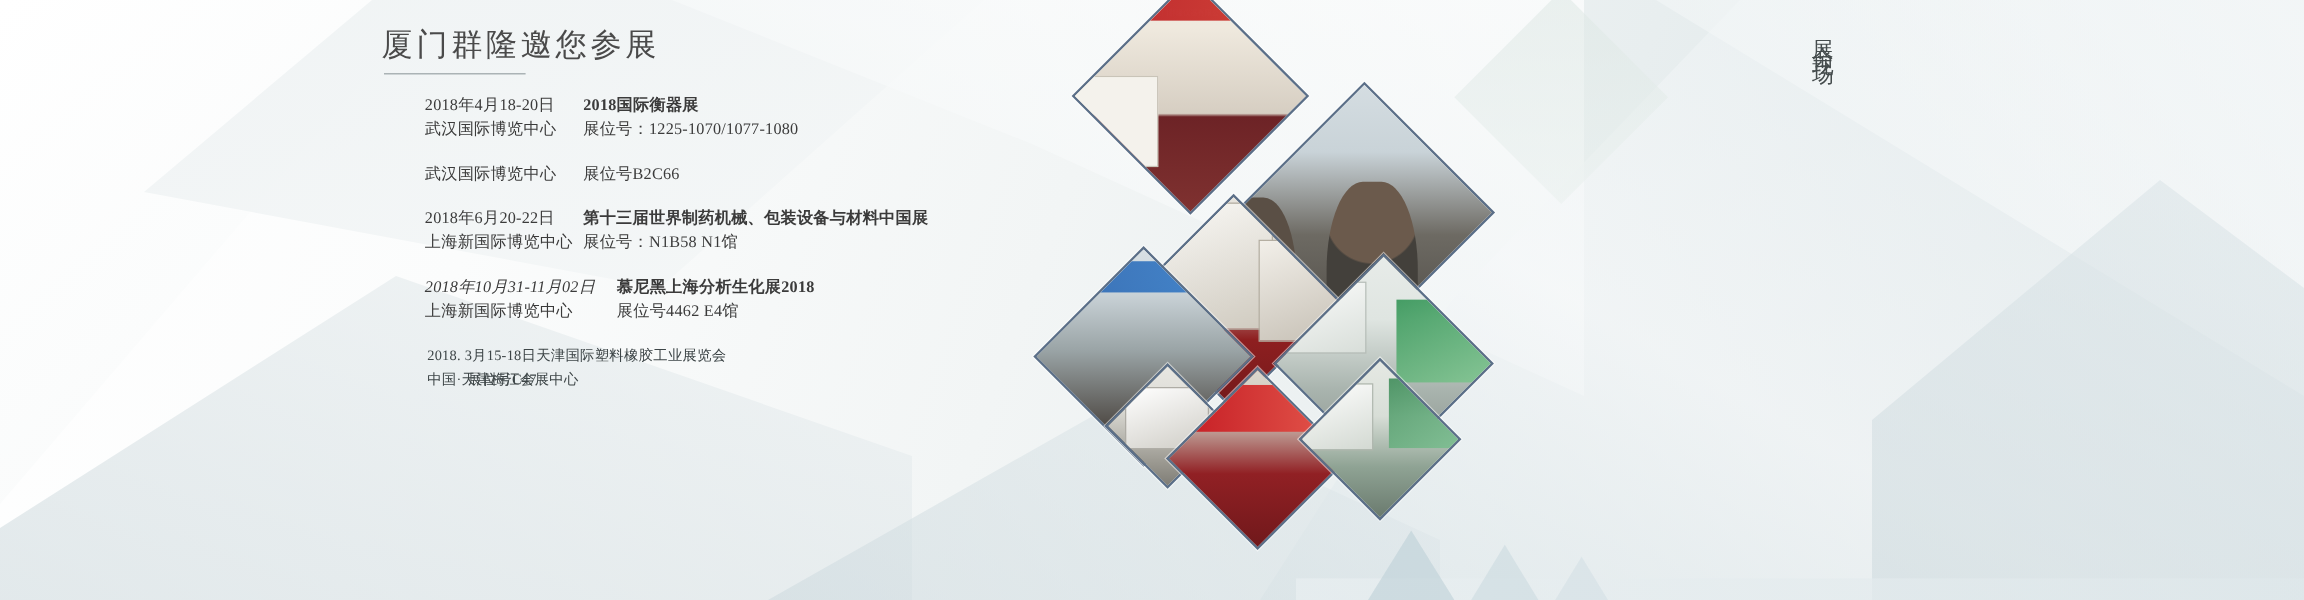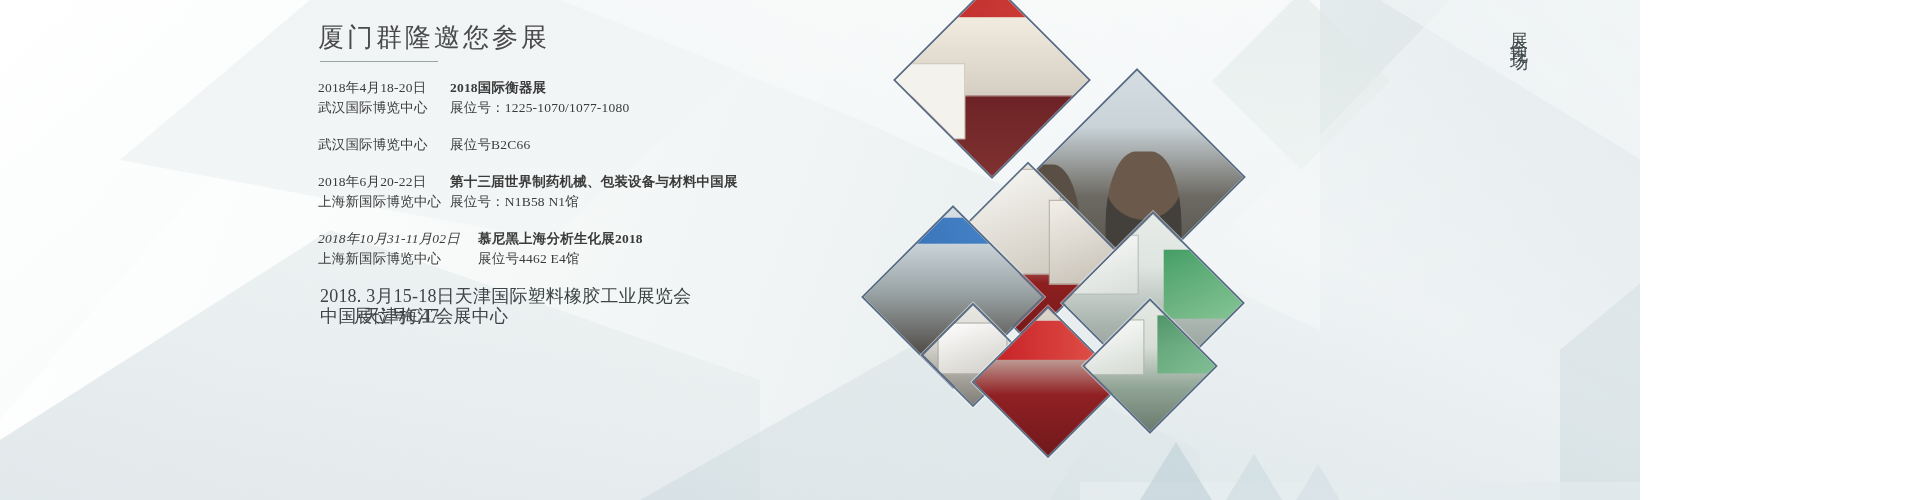--- a/index.html
+++ b/index.html
@@ -1,21 +1,21 @@
 <!DOCTYPE html>
 <html><head>
 <meta charset="utf-8">
 <style>
   html,body{margin:0;padding:0;}
   body{
     width:1920px;height:500px;overflow:hidden;
     font-family:"Liberation Serif","DejaVu Serif",serif;
     background:#ffffff;
   }
-  .stage{position:relative;width:1640px;height:500px;overflow:hidden;
+  .stage{position:relative;width:1920px;height:500px;overflow:hidden;
     background:linear-gradient(110deg,#ffffff 0%,#fbfcfc 22%,#f2f5f5 45%,#e8eeef 66%,#dfe7e9 82%,#d7e1e4 100%);}
 
   
   .facet{position:absolute;pointer-events:none;}
   .f1{left:0;top:0;width:520px;height:500px;
       background:linear-gradient(140deg,#ffffff 0%,#f4f7f7 100%);
       clip-path:polygon(0 0,360px 0,0 420px);opacity:.9;}
   .f2{left:120px;top:0;width:700px;height:500px;
       background:linear-gradient(160deg,#eef2f3 0%,#f7f9f9 100%);
       clip-path:polygon(190px 0,700px 0,430px 240px,0 160px);opacity:.85;}
@@ -44,31 +44,31 @@
   .tri-b{left:1226px;border-width:0 28px 46px 28px;border-color:transparent transparent #c8d8df transparent;}
   .tri-c{left:1296px;border-width:0 22px 36px 22px;border-color:transparent transparent #d2dfe4 transparent;}
   .bottom-band{position:absolute;left:1080px;bottom:0;width:840px;height:18px;background:linear-gradient(90deg,#e9eff1,#dfe8eb);opacity:.7;}
 
   
   .panel{position:absolute;left:318px;top:22px;width:640px;}
   .title{font-size:26px;color:#4a4a4a;letter-spacing:3px;line-height:1.2;
          font-family:"Liberation Serif","DejaVu Serif",serif;font-weight:400;}
   .title-rule{width:118px;height:1px;background:#9aa4a6;margin:8px 0 16px 2px;}
 
-  .ev{margin-bottom:17px;}
+  .ev{margin-bottom:17px;margin-left:36px;}
   .ev .row{display:flex;align-items:baseline;font-size:13.5px;color:#3b3b3b;
            line-height:20px;white-space:nowrap;letter-spacing:.2px;}
   .ev .c-date{width:120px;flex:0 0 120px;}
   .ev .c-name{margin-left:12px;font-weight:bold;}
   .ev .c-venue{width:120px;flex:0 0 120px;}
   .ev .c-booth{margin-left:12px;}
   .ev.wide .c-date{width:148px;flex:0 0 148px;font-style:italic;}
   .ev.wide .c-venue{width:148px;flex:0 0 148px;}
   .ev.last{position:relative;left:2px;}
-  .ev.last .row{font-size:18px;color:#3d4547;}
+  .ev.last .row{font-size:12px;color:#3d4547;}
   .ev.last .c-venue{width:0;flex:0 0 auto;}
   .ev.last .sp{display:inline-block;width:34px;}
 
   
   .vdiamond{position:absolute;left:1238px;top:18px;width:126px;height:126px;
     background:linear-gradient(135deg,#dde7e4 0%,#e9f0ee 100%);
     transform:rotate(45deg);opacity:.55;}
   .vtext{position:absolute;left:1508px;top:18px;width:26px;
     font-size:18px;color:#454c4d;letter-spacing:7px;line-height:30px;
     writing-mode:vertical-rl;text-orientation:upright;

